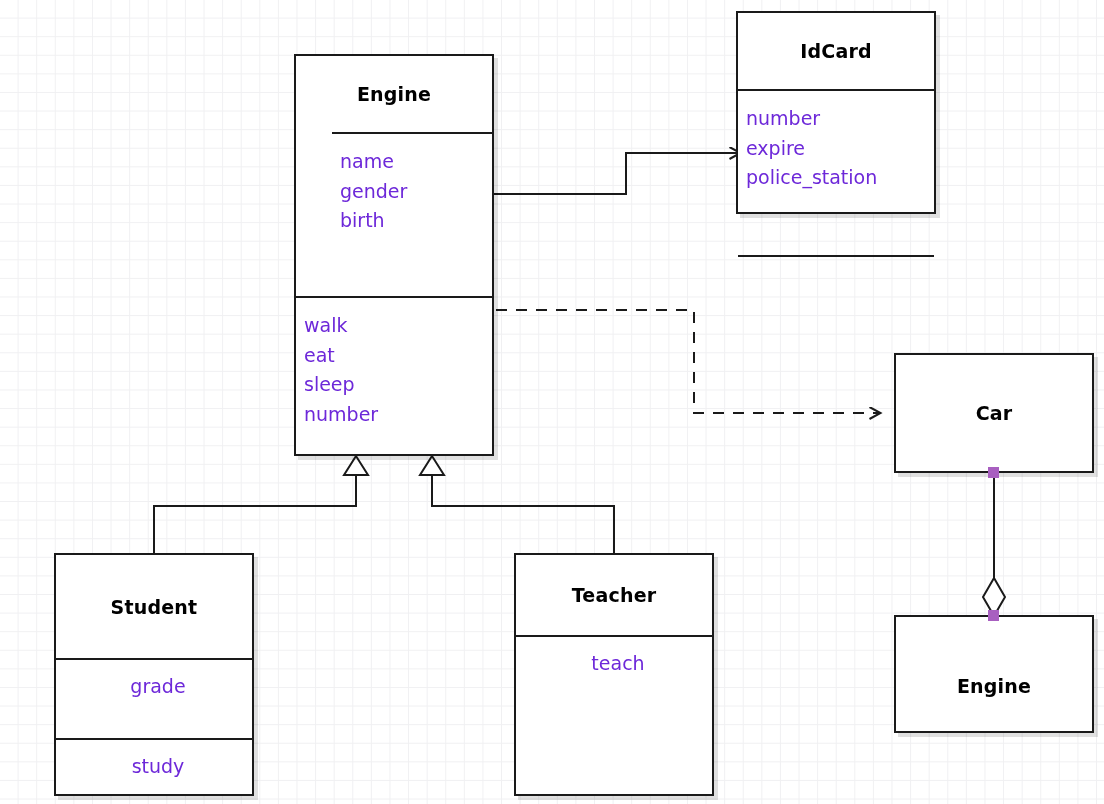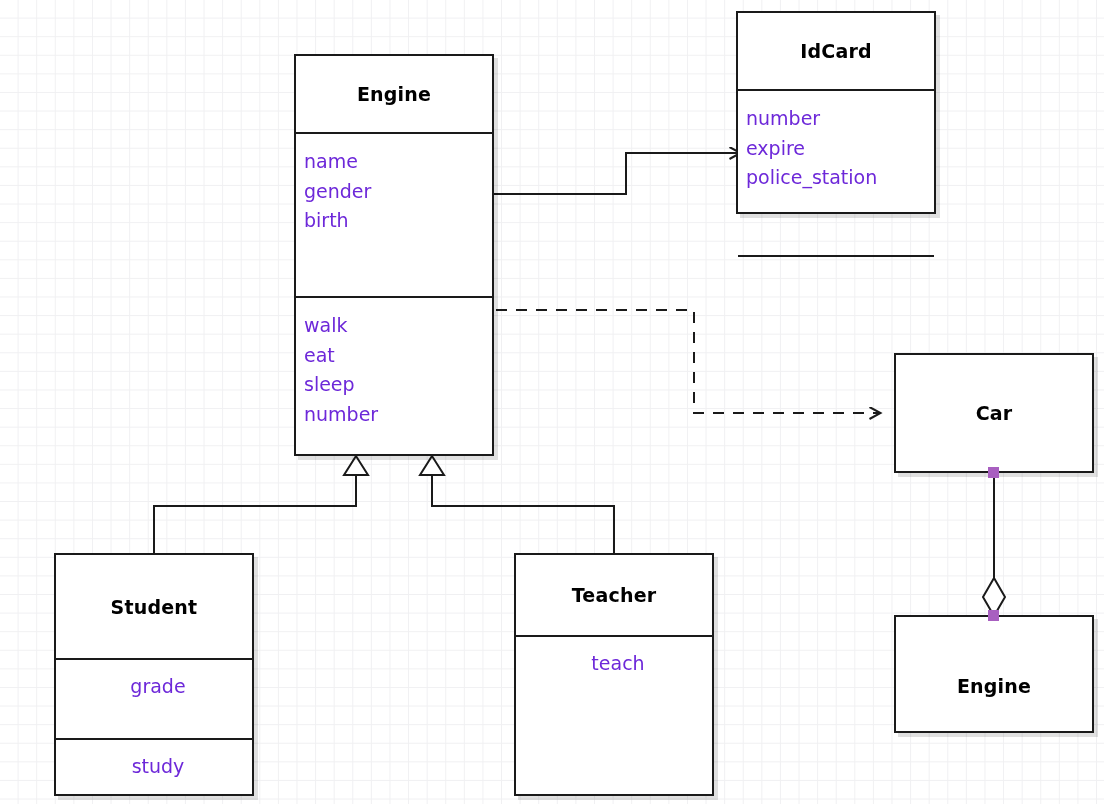--- a/index.html
+++ b/index.html
@@ -101,21 +101,21 @@
     </g>
 
     <g>
       <path d="M 994 473 L 994 580" fill="none" stroke="#1a1a1a" stroke-width="2"></path>
       <path d="M 994 578 L 1005 597 L 994 616 L 983 597 Z" fill="#ffffff" stroke="#1a1a1a" stroke-width="2" stroke-linejoin="miter"></path>
     </g>
   </svg>
 
   <div class="uml-class" style="left:294px; top:54px; width:200px; height:402px;">
     <div class="compartment class-title" style="height:76px;">Engine</div>
-    <div class="compartment comp-divider member-list" style="height:164px;">name
+    <div class="compartment comp-divider member-list" style="height:164px;margin-left:36px;">name
 gender
 birth</div>
     <div class="compartment comp-divider member-list" style="height:158px;">walk
 eat
 sleep
 number</div>
   </div>
 
   <div class="uml-class" style="left:736px; top:11px; width:200px; height:203px;">
     <div class="compartment class-title" style="height:76px;">IdCard</div>

